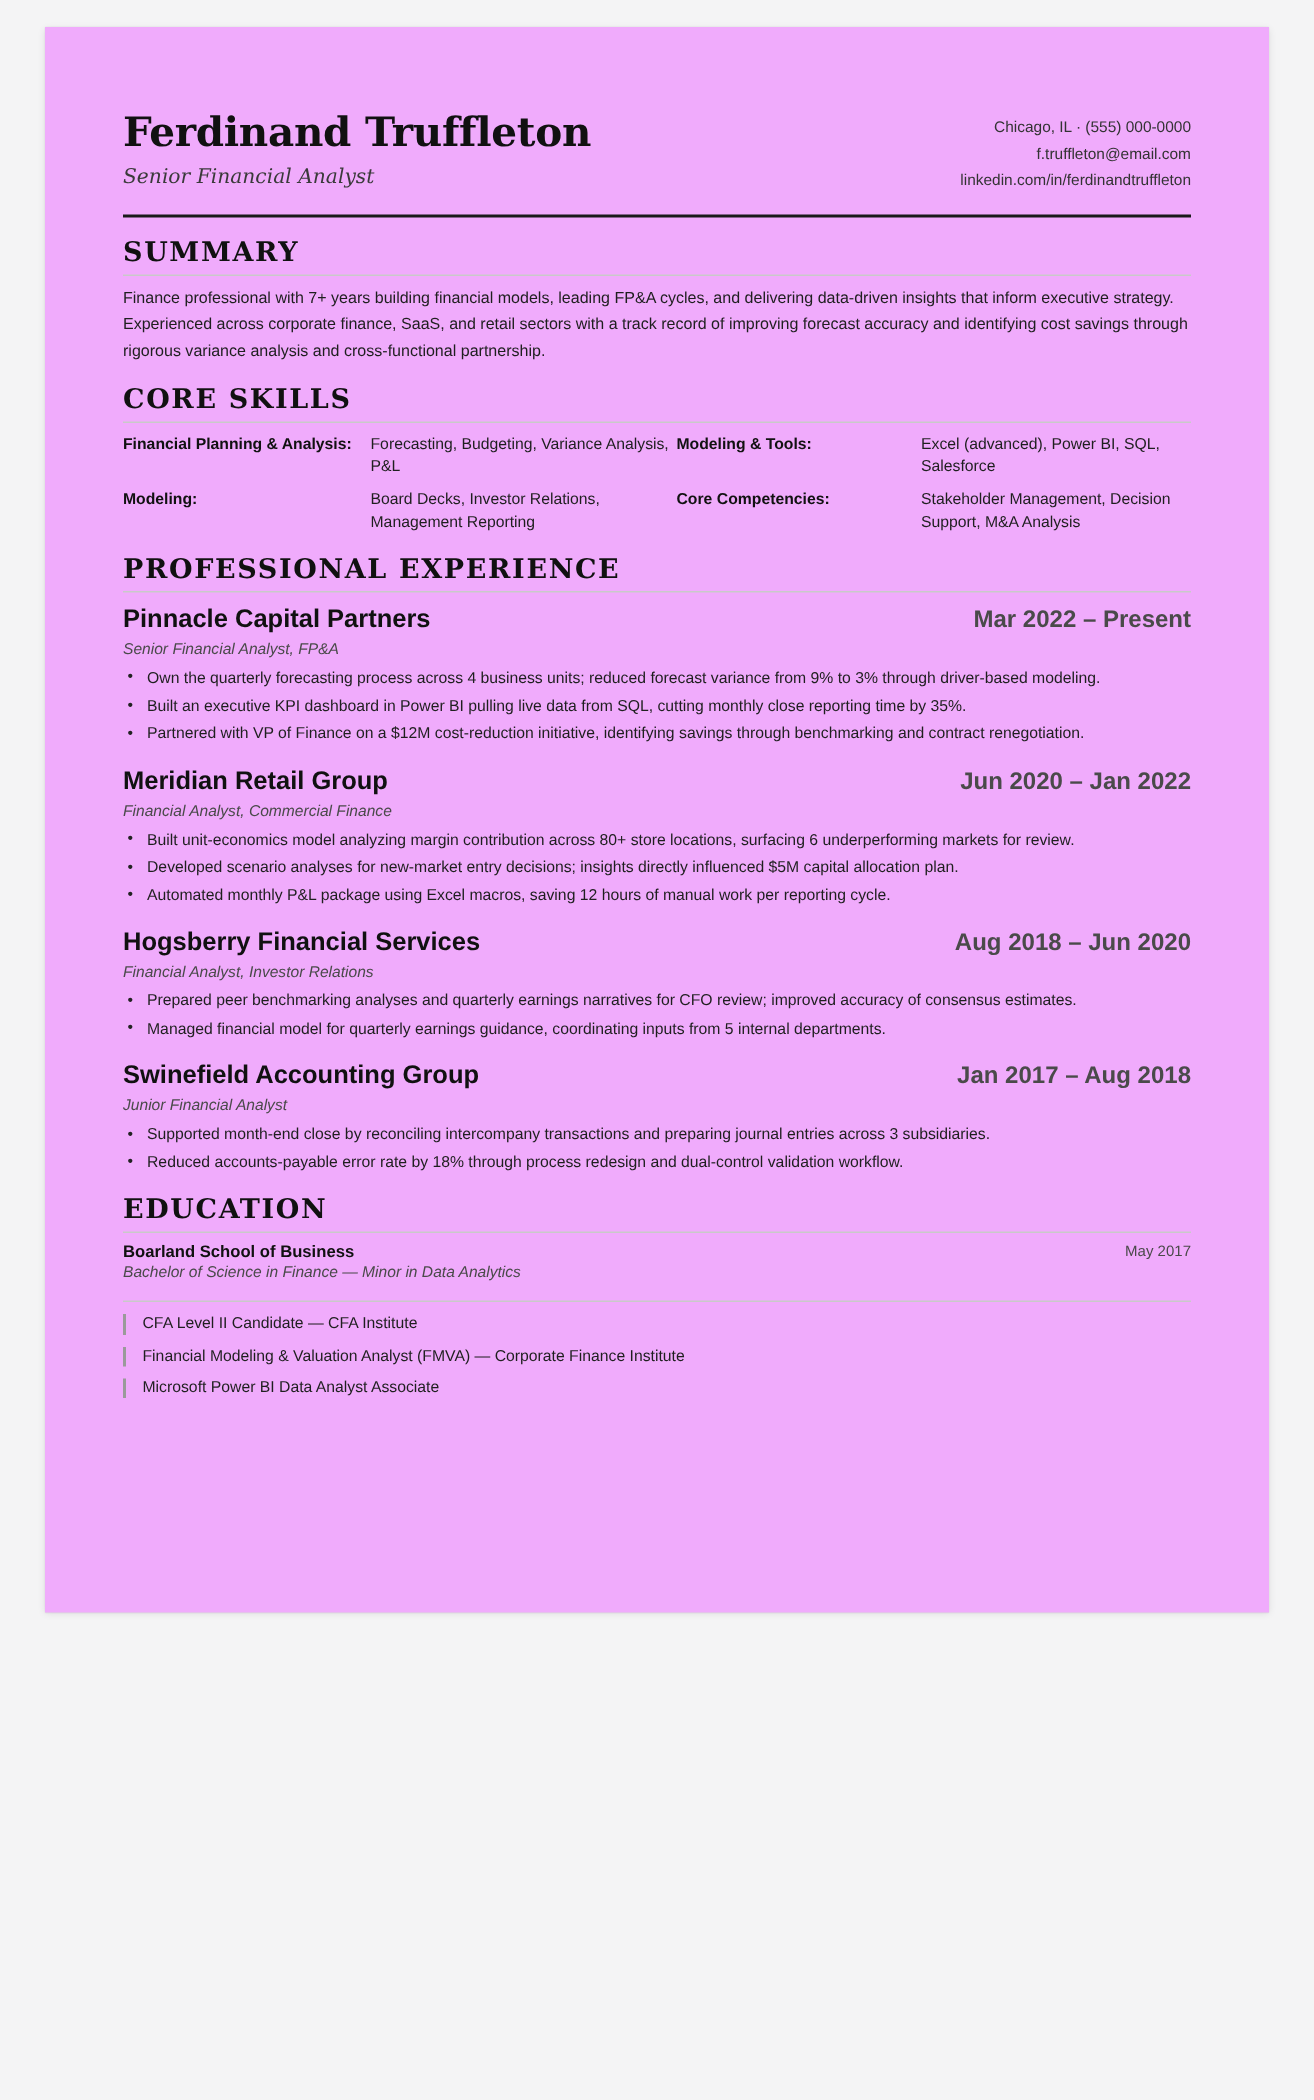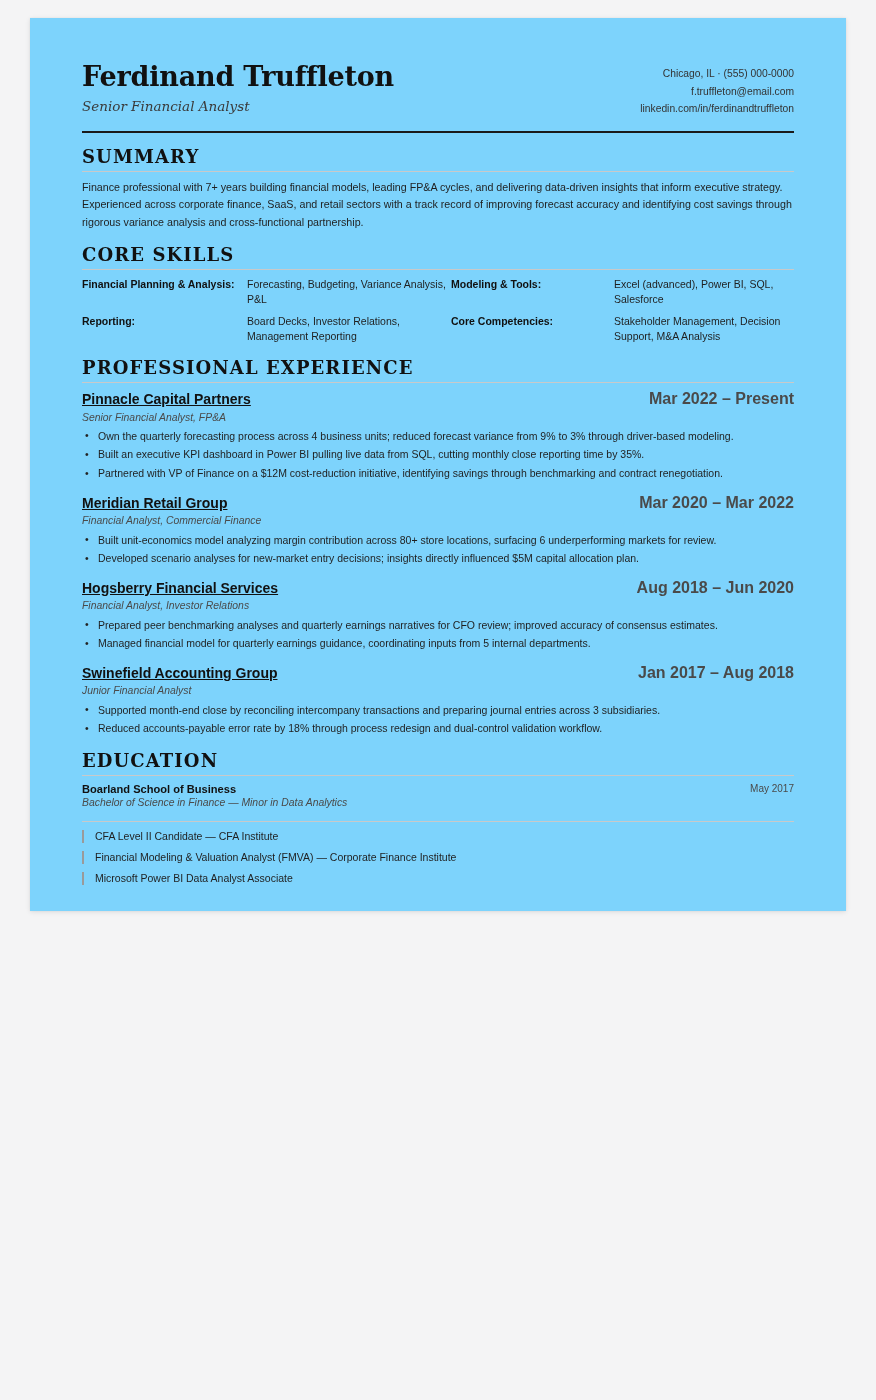--- a/index.html
+++ b/index.html
@@ -12,25 +12,25 @@
     background: #f4f4f5;
     font-family: "Liberation Sans", sans-serif;
     -webkit-font-smoothing: antialiased;
   }
 
   .page {
     position: absolute;
     left: 30px;
     top: 18px;
     width: 816px;
-    height: 893px;
-    background: #7dd3fc;
+    height: 1057px;
+    background: #f0abfc;
     box-shadow: 0 1px 5px rgba(0,0,0,0.10), 0 0 1px rgba(0,0,0,0.08);
     box-sizing: border-box;
-    padding: 42px 52px 40px 52px;
+    padding: 54px 52px 40px 52px;
   }
 
   
   .resume-header {
     display: flex;
     align-items: flex-start;
     justify-content: space-between;
   }
   .identity { padding-top: 2px; }
   .full-name {
@@ -109,25 +109,24 @@
 
   
   .job { margin-bottom: 12px; }
   .job:last-child { margin-bottom: 0; }
   .job-row {
     display: flex;
     justify-content: space-between;
     align-items: baseline;
   }
   .org-name {
-    font-size: 14px;
+    font-size: 17px;
     font-weight: bold;
     color: #111111;
     line-height: 1.35;
-    text-decoration: underline;
   }
   .job-dates {
     font-size: 16px;
     color: #4a4a4a;
     white-space: nowrap;
     padding-left: 12px;
     font-weight: bold;
   }
   .job-role {
     font-style: italic;
@@ -232,21 +231,21 @@
   </div>
 
   <div class="section">
     <h2 class="section-title">CORE SKILLS</h2>
     <hr class="section-rule">
     <div class="skills-grid">
       <div class="skill-label">Financial Planning &amp; Analysis:</div>
       <div class="skill-value">Forecasting, Budgeting, Variance Analysis, P&amp;L</div>
       <div class="skill-label">Modeling &amp; Tools:</div>
       <div class="skill-value">Excel (advanced), Power BI, SQL, Salesforce</div>
-      <div class="skill-label">Reporting:</div>
+      <div class="skill-label">Modeling:</div>
       <div class="skill-value">Board Decks, Investor Relations, Management Reporting</div>
       <div class="skill-label">Core Competencies:</div>
       <div class="skill-value">Stakeholder Management, Decision Support, M&amp;A Analysis</div>
     </div>
   </div>
 
   <div class="section">
     <h2 class="section-title">PROFESSIONAL EXPERIENCE</h2>
     <hr class="section-rule">
 
@@ -259,26 +258,27 @@
       <ul class="bullets">
         <li>Own the quarterly forecasting process across 4 business units; reduced forecast variance from 9% to 3% through driver-based modeling.</li>
         <li>Built an executive KPI dashboard in Power BI pulling live data from SQL, cutting monthly close reporting time by 35%.</li>
         <li>Partnered with VP of Finance on a $12M cost-reduction initiative, identifying savings through benchmarking and contract renegotiation.</li>
       </ul>
     </div>
 
     <div class="job">
       <div class="job-row">
         <div class="org-name">Meridian Retail Group</div>
-        <div class="job-dates">Mar 2020 – Mar 2022</div>
+        <div class="job-dates">Jun 2020 – Jan 2022</div>
       </div>
       <div class="job-role">Financial Analyst, Commercial Finance</div>
       <ul class="bullets">
         <li>Built unit-economics model analyzing margin contribution across 80+ store locations, surfacing 6 underperforming markets for review.</li>
         <li>Developed scenario analyses for new-market entry decisions; insights directly influenced $5M capital allocation plan.</li>
+        <li>Automated monthly P&amp;L package using Excel macros, saving 12 hours of manual work per reporting cycle.</li>
       </ul>
     </div>
 
     <div class="job">
       <div class="job-row">
         <div class="org-name">Hogsberry Financial Services</div>
         <div class="job-dates">Aug 2018 – Jun 2020</div>
       </div>
       <div class="job-role">Financial Analyst, Investor Relations</div>
       <ul class="bullets">

